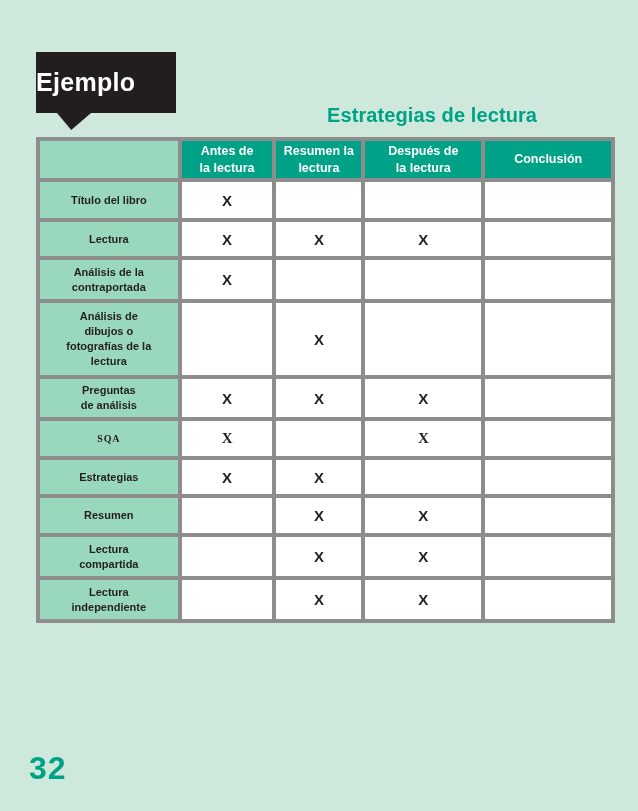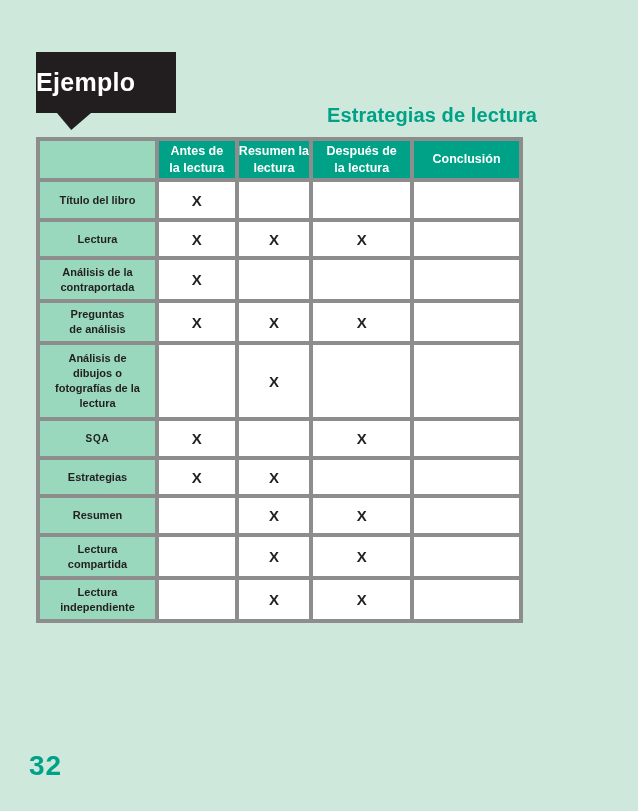--- a/index.html
+++ b/index.html
@@ -44,21 +44,21 @@
     font-size: 20px;
     font-weight: bold;
     color: var(--c-teal, #00a287);
     letter-spacing: 0.1px;
   }
 
   
   table.grid {
     position: absolute;
     left: 36px; top: 137px;
-    width: 487px;
+    width: 579px;
     border-collapse: collapse;
     table-layout: fixed;
   }
   .grid th, .grid td {
     border: 4px solid var(--c-border, #8d8d8d);
     text-align: center;
     vertical-align: middle;
     overflow: hidden;
   }
   .grid thead tr { height: 41px; }
@@ -88,21 +88,21 @@
     background: #ffffff;
     color: var(--c-ink, #231f20);
     font-weight: bold;
     font-size: 15px;
   }
 
   
   .page-number {
     position: absolute;
     left: 29px; top: 750px;
-    font-size: 28px;
+    font-size: 32px;
     font-weight: bold;
     color: var(--c-teal, #00a287);
     letter-spacing: 1px;
   }
 </style>
 </head>
 <body>
 
 <div class="page">
 
@@ -149,39 +149,39 @@
           <td class="cell"></td>
         </tr>
         <tr style="height: 43px;">
           <td class="label">Análisis de la
 contraportada</td>
           <td class="cell">X</td>
           <td class="cell"></td>
           <td class="cell"></td>
           <td class="cell"></td>
         </tr>
-        <tr style="height: 42px;">
-          <td class="label">Preguntas
-de análisis</td>
-          <td class="cell">X</td>
-          <td class="cell">X</td>
-          <td class="cell">X</td>
-          <td class="cell"></td>
-        </tr>
         <tr style="height: 76px;">
           <td class="label">Análisis de
 dibujos o
 fotografías de la
 lectura</td>
           <td class="cell"></td>
           <td class="cell">X</td>
           <td class="cell"></td>
           <td class="cell"></td>
         </tr>
-        <tr style="height: 39px;">
+        <tr style="height: 42px;">
+          <td class="label">Preguntas
+de análisis</td>
+          <td class="cell">X</td>
+          <td class="cell">X</td>
+          <td class="cell">X</td>
+          <td class="cell"></td>
+        </tr>
+        <tr style="height: 39px; font-family: Liberation Serif, serif;">
           <td class="label small">SQA</td>
           <td class="cell">X</td>
           <td class="cell"></td>
           <td class="cell">X</td>
           <td class="cell"></td>
         </tr>
         <tr style="height: 38px;">
           <td class="label">Estrategias</td>
           <td class="cell">X</td>
           <td class="cell">X</td>

